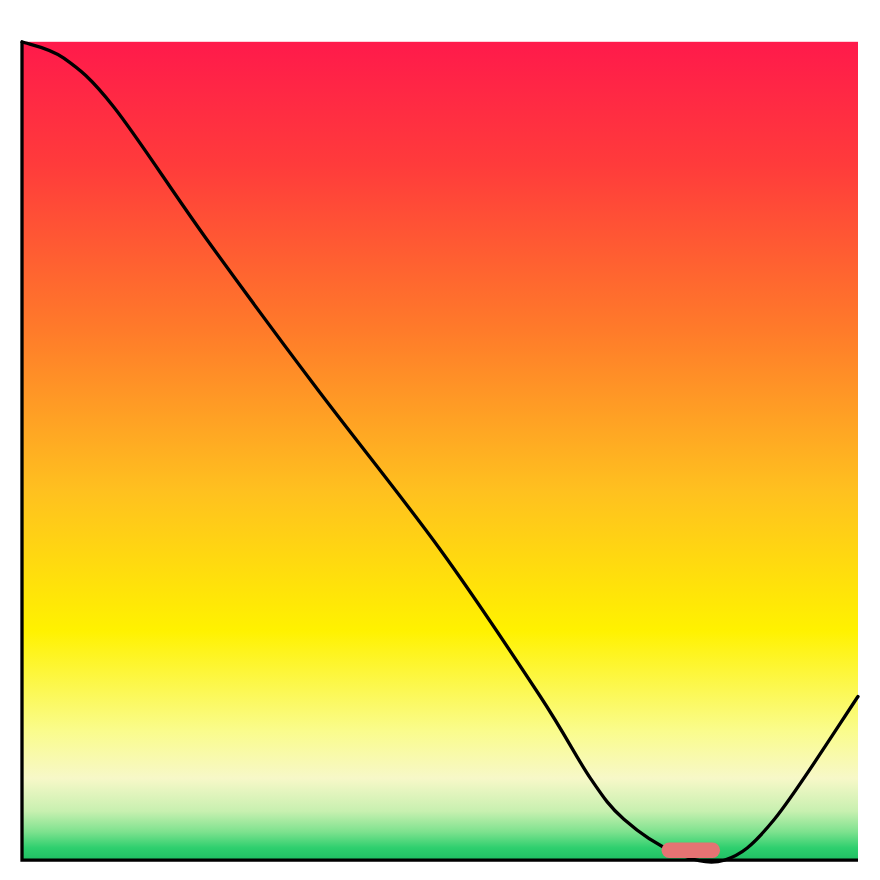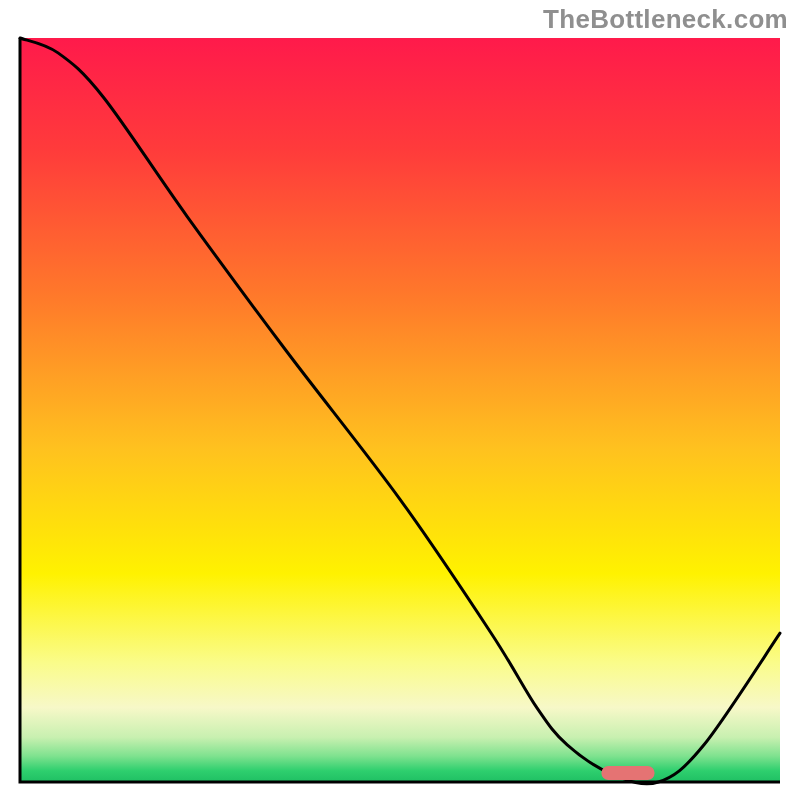--- a/index.html
+++ b/index.html
@@ -4,21 +4,20 @@
 <style>
   html,body{margin:0;padding:0;width:800px;height:800px;overflow:hidden;background:#fff;font-family:Arial,Helvetica,sans-serif}
   .wrap{position:relative;width:800px;height:800px}
   .watermark{position:absolute;top:4px;right:12px;font-size:26px;font-weight:bold;color:#8f8f8f;letter-spacing:.3px}
   svg{display:block}
 </style>
 </head>
 <body>
 
 <div class="wrap">
-  <div class="watermark">TheBottleneck.com</div>
   <svg id="chart" width="800" height="800">
       <defs>
         <linearGradient id="bg" x1="0" y1="0" x2="0" y2="1">
           <stop offset="0%" stop-color="#ff1a4b"></stop>
           <stop offset="15%" stop-color="#ff3b3b"></stop>
           <stop offset="35%" stop-color="#ff7a2a"></stop>
           <stop offset="55.00000000000001%" stop-color="#ffc11f"></stop>
           <stop offset="72%" stop-color="#fff200"></stop>
           <stop offset="84%" stop-color="#fafc8a"></stop>
           <stop offset="90%" stop-color="#f7f8c8"></stop>

